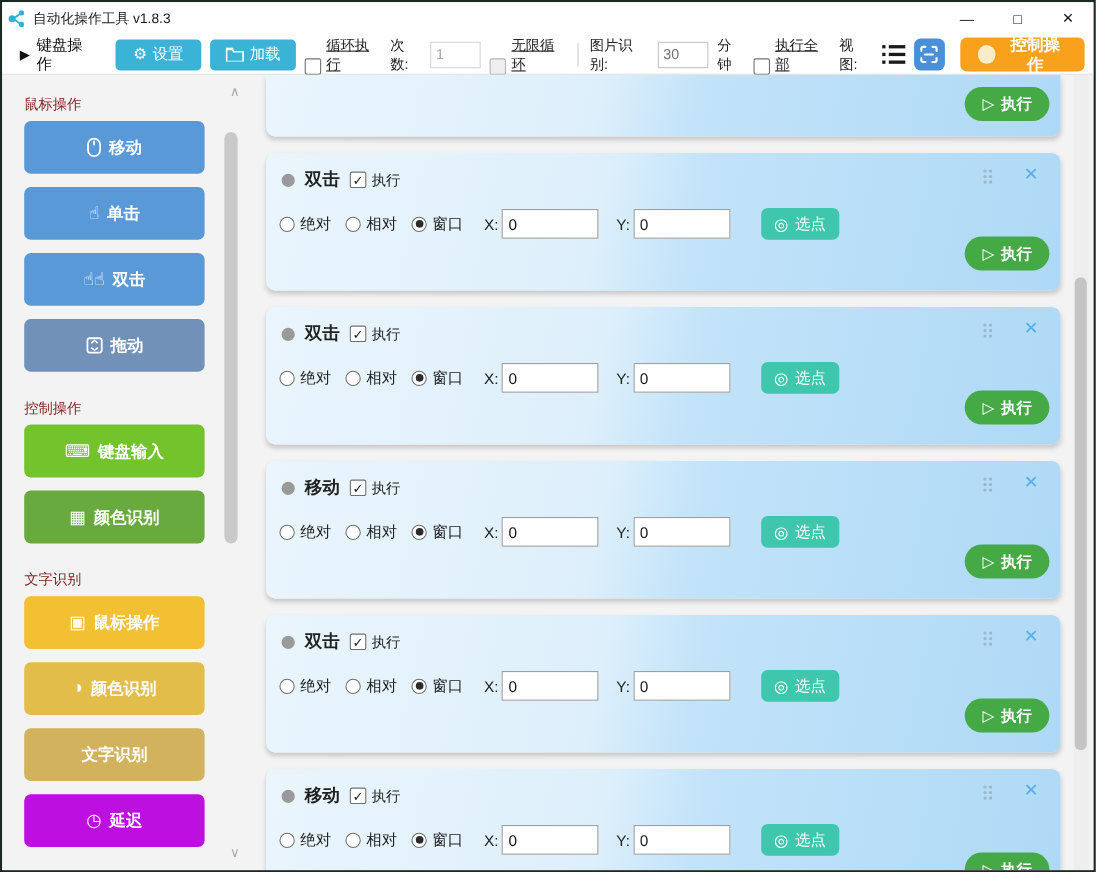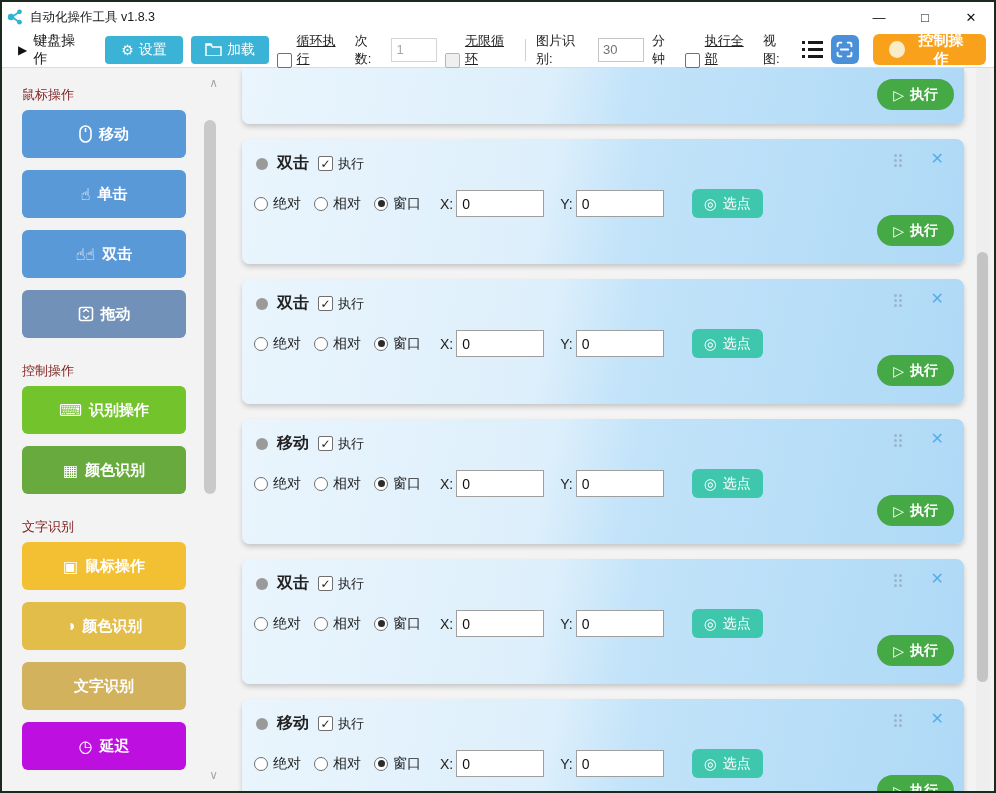--- a/index.html
+++ b/index.html
@@ -179,21 +179,21 @@
               <svg width="16" height="16" viewBox="0 0 16 16">
                 <rect x="1.5" y="1.5" width="13" height="13" rx="2" fill="none" stroke="#fff" stroke-width="1.6"></rect>
                 <path d="M5 6 l3-2.5 3 2.5 M5 10 l3 2.5 3-2.5" fill="none" stroke="#fff" stroke-width="1.4"></path>
               </svg>
             </span>
             <span>拖动</span>
           </button>
           <div class="side-title">控制操作</div>
           <button class="side-btn" style="background: rgb(114, 195, 44);">
             <span class="s-ic">⌨</span>
-            <span>识别操作</span>
+            <span>键盘输入</span>
           </button>
           <button class="side-btn" style="background: rgb(104, 170, 61);">
             <span class="s-ic">▦</span>
             <span>颜色识别</span>
           </button>
           <div class="side-title">文字识别</div>
           <button class="side-btn" style="background: rgb(243, 192, 51);">
             <span class="s-ic">▣</span>
             <span>鼠标操作</span>
           </button>

